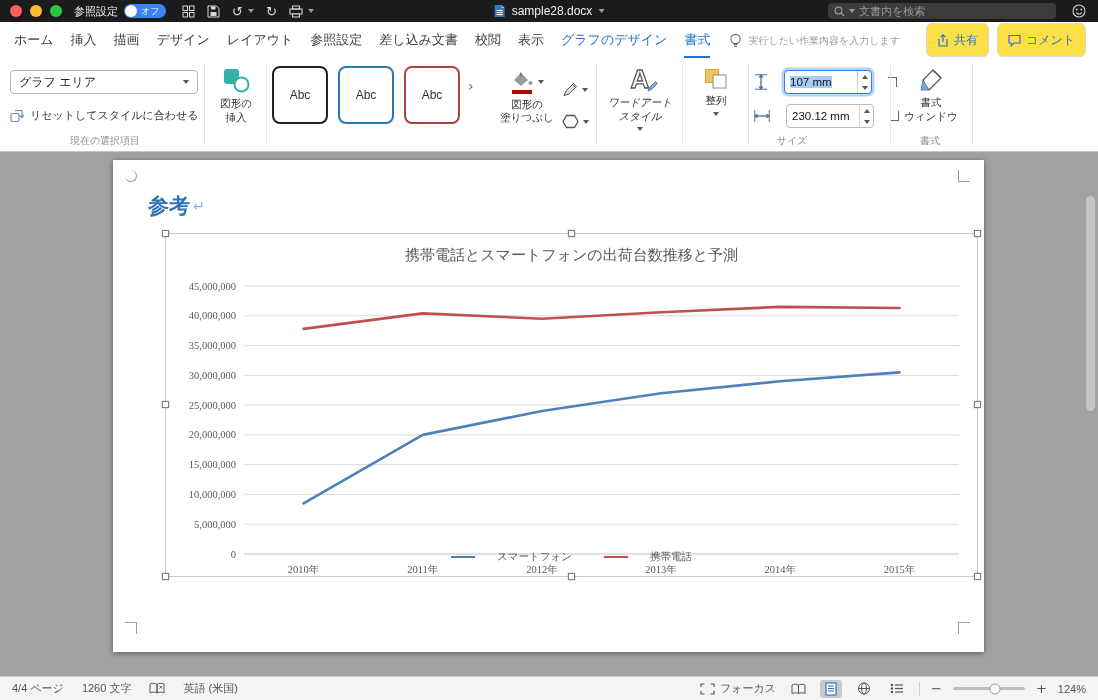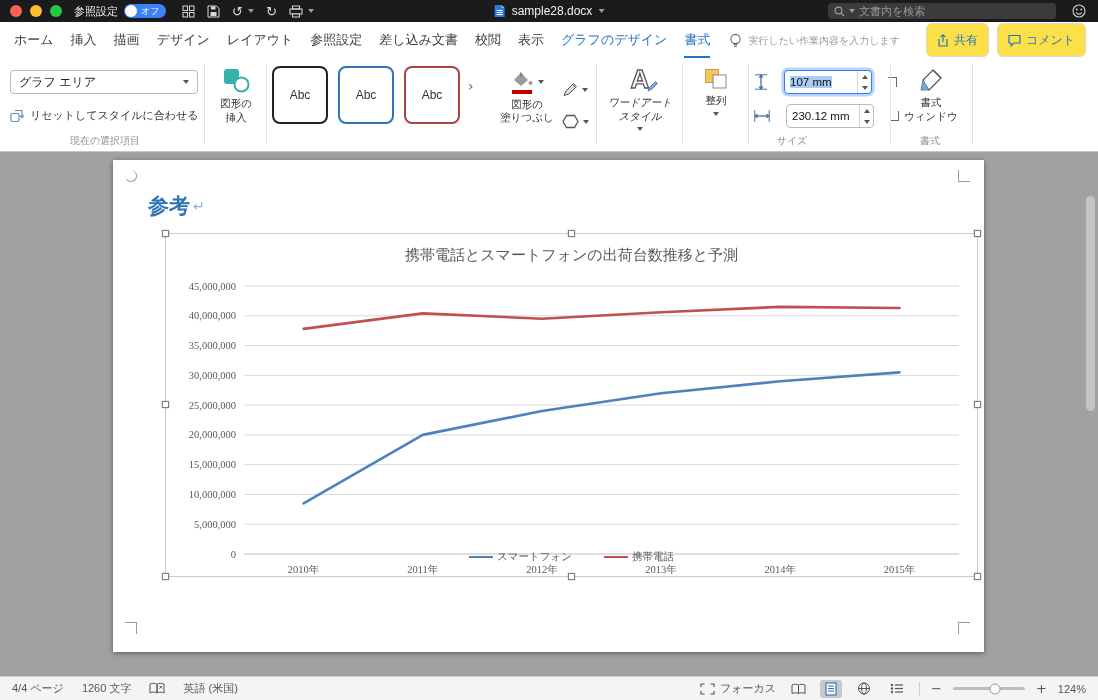--- a/index.html
+++ b/index.html
@@ -67,21 +67,21 @@
   .crop.tl { left:12px; top:10px; border-right:1px solid #9a9a9a; border-bottom:1px solid #9a9a9a; }
   .crop.tr { left:845px; top:10px; border-left:1px solid #9a9a9a; border-bottom:1px solid #9a9a9a; }
   .crop.bl { left:12px; top:462px; border-right:1px solid #9a9a9a; border-top:1px solid #9a9a9a; }
   .crop.br { left:845px; top:462px; border-left:1px solid #9a9a9a; border-top:1px solid #9a9a9a; }
   .heading { position:absolute; left:35px; top:32px; font-size:21px; font-weight:bold; color:#2e74b5; display:flex; align-items:center; gap:3px; }
   .pilcrow { color:#8ab7e0; font-size:14px; font-weight:normal; font-family:"DejaVu Sans",sans-serif; }
   .chart-box { position:absolute; left:28px; top:73px; width:813px; height:344px; background:#fff; border:1px solid #cccccc;margin-left:24px; }
   .chart-font { font-family:"Liberation Serif","DejaVu Serif",serif; }
   .handle { position:absolute; width:7px; height:7px; background:#fff; border:1px solid #7f7f7f; box-shadow:0 0 2px rgba(0,0,0,.35); z-index:5; }
   .chart-legend { position:absolute; left:0; right:0; bottom:12px; display:flex; justify-content:center; gap:32px; font-size:10.5px; color:#595959; font-family:"Liberation Serif","DejaVu Serif",serif; }
-  .legend-item { display:flex; align-items:center; gap:4px; }
+  .legend-item { display:flex; align-items:center; gap:22px; }
   .legend-swatch { width:24px; height:2.6px; display:inline-block; }
   .vscroll { position:absolute; right:3px; top:44px; width:9px; height:215px; border-radius:5px; background:#c4c4c4; }
 
   
   .statusbar { position:absolute; left:0; right:0; bottom:0; height:24px; background:#f4f4f4; border-top:1px solid #cfcfcf; display:flex; align-items:center; padding:0 12px; gap:18px; font-size:11px; color:#555; }
   .sb-right { margin-left:auto; display:flex; align-items:center; gap:11px; }
   .sb-item { display:flex; align-items:center; gap:5px; white-space:nowrap; }
   .view-icon { display:flex; align-items:center; justify-content:center; width:22px; height:18px; border-radius:3px; }
   .view-icon.active { background:#c9c9c9; }
   .ztrack { width:72px; height:3px; background:#bdbdbd; border-radius:2px; position:relative; }

